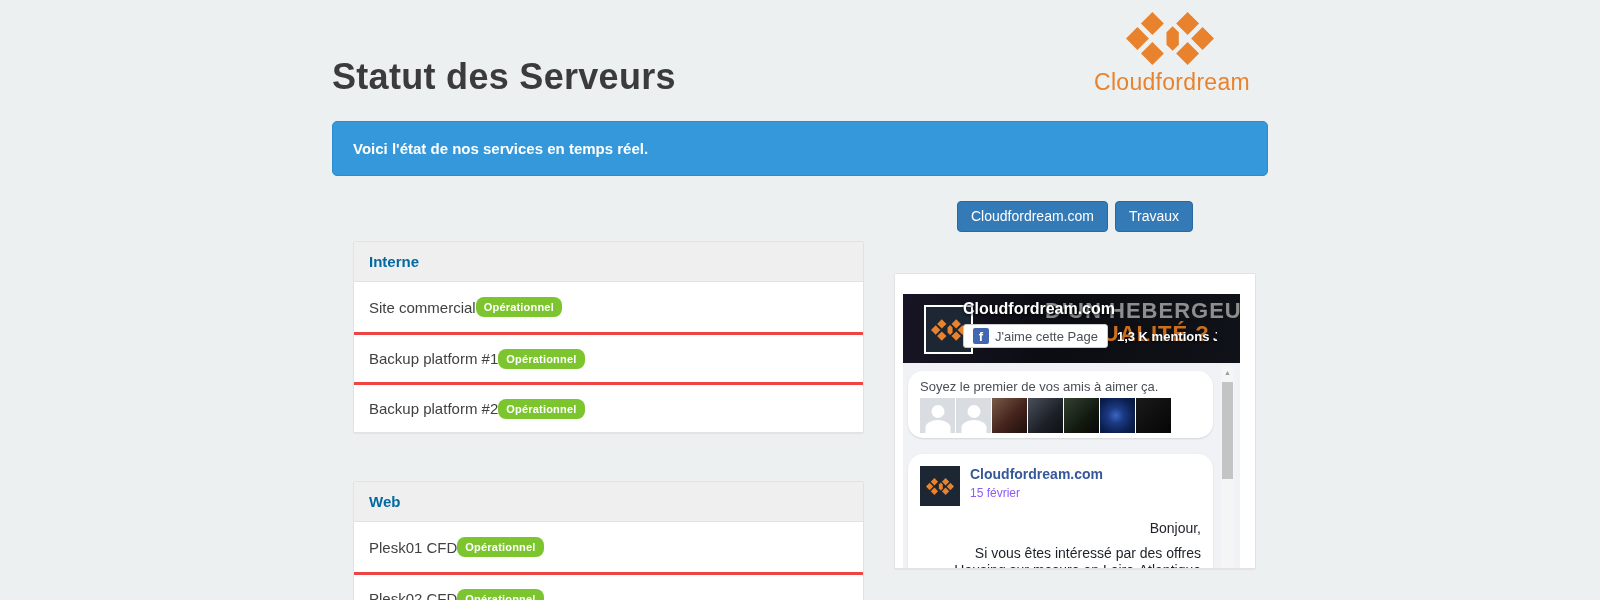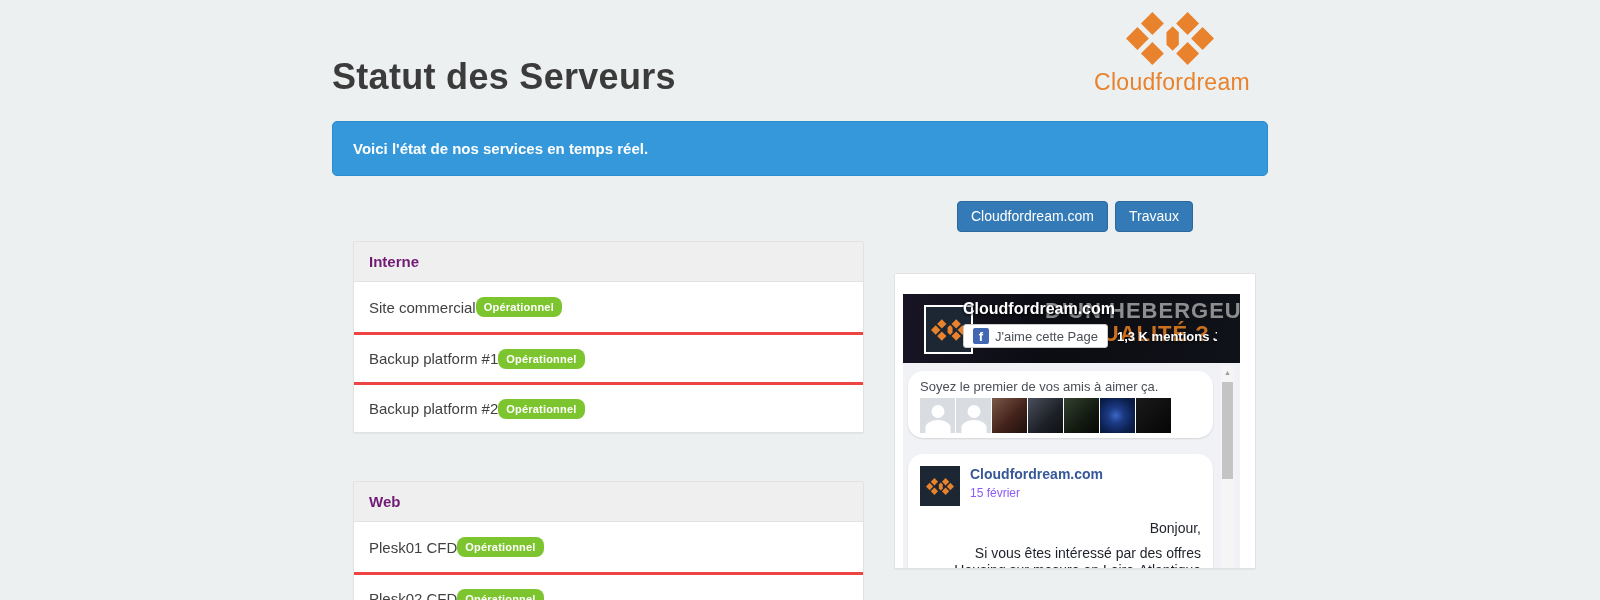--- a/index.html
+++ b/index.html
@@ -30,21 +30,21 @@
     font-family: "Liberation Sans", sans-serif;
   }
 
   .main { display: flex; margin-top: 9px; }
   .col-left  { width: 546px; padding-left: 21px; padding-right: 14px; }
   .col-right { width: 390px; padding-left: 16px; padding-right: 12px; margin-top: 32px; }
 
   .panel { background: #fff; border: 1px solid #E2E2E2; border-radius: 2px; box-shadow: 0 1px 1px rgba(0,0,0,0.05); }
   .panel-heading {
     background: #EFEFEF; border-bottom: 1px solid #E2E2E2; padding: 11px 15px;
-    font-weight: bold; font-size: 15px; color: #701a75;
+    font-weight: bold; font-size: 15px; color: #0369a1;
   }
   .panel.second { margin-top: 48px; }
   .srow { display: flex; justify-content: flex-start; align-items: center; padding: 0 15px; height: 50px; }
   .srow + .srow { border-top: 3px solid #ef4444; }
   .sname { font-size: 15px; color: #414141; }
   .badge-op {
     background: #7DC52F; color: #fff; font-size: 11px; font-weight: bold;
     padding: 4px 8px; border-radius: 8px; letter-spacing: 0.2px;
   }
 

